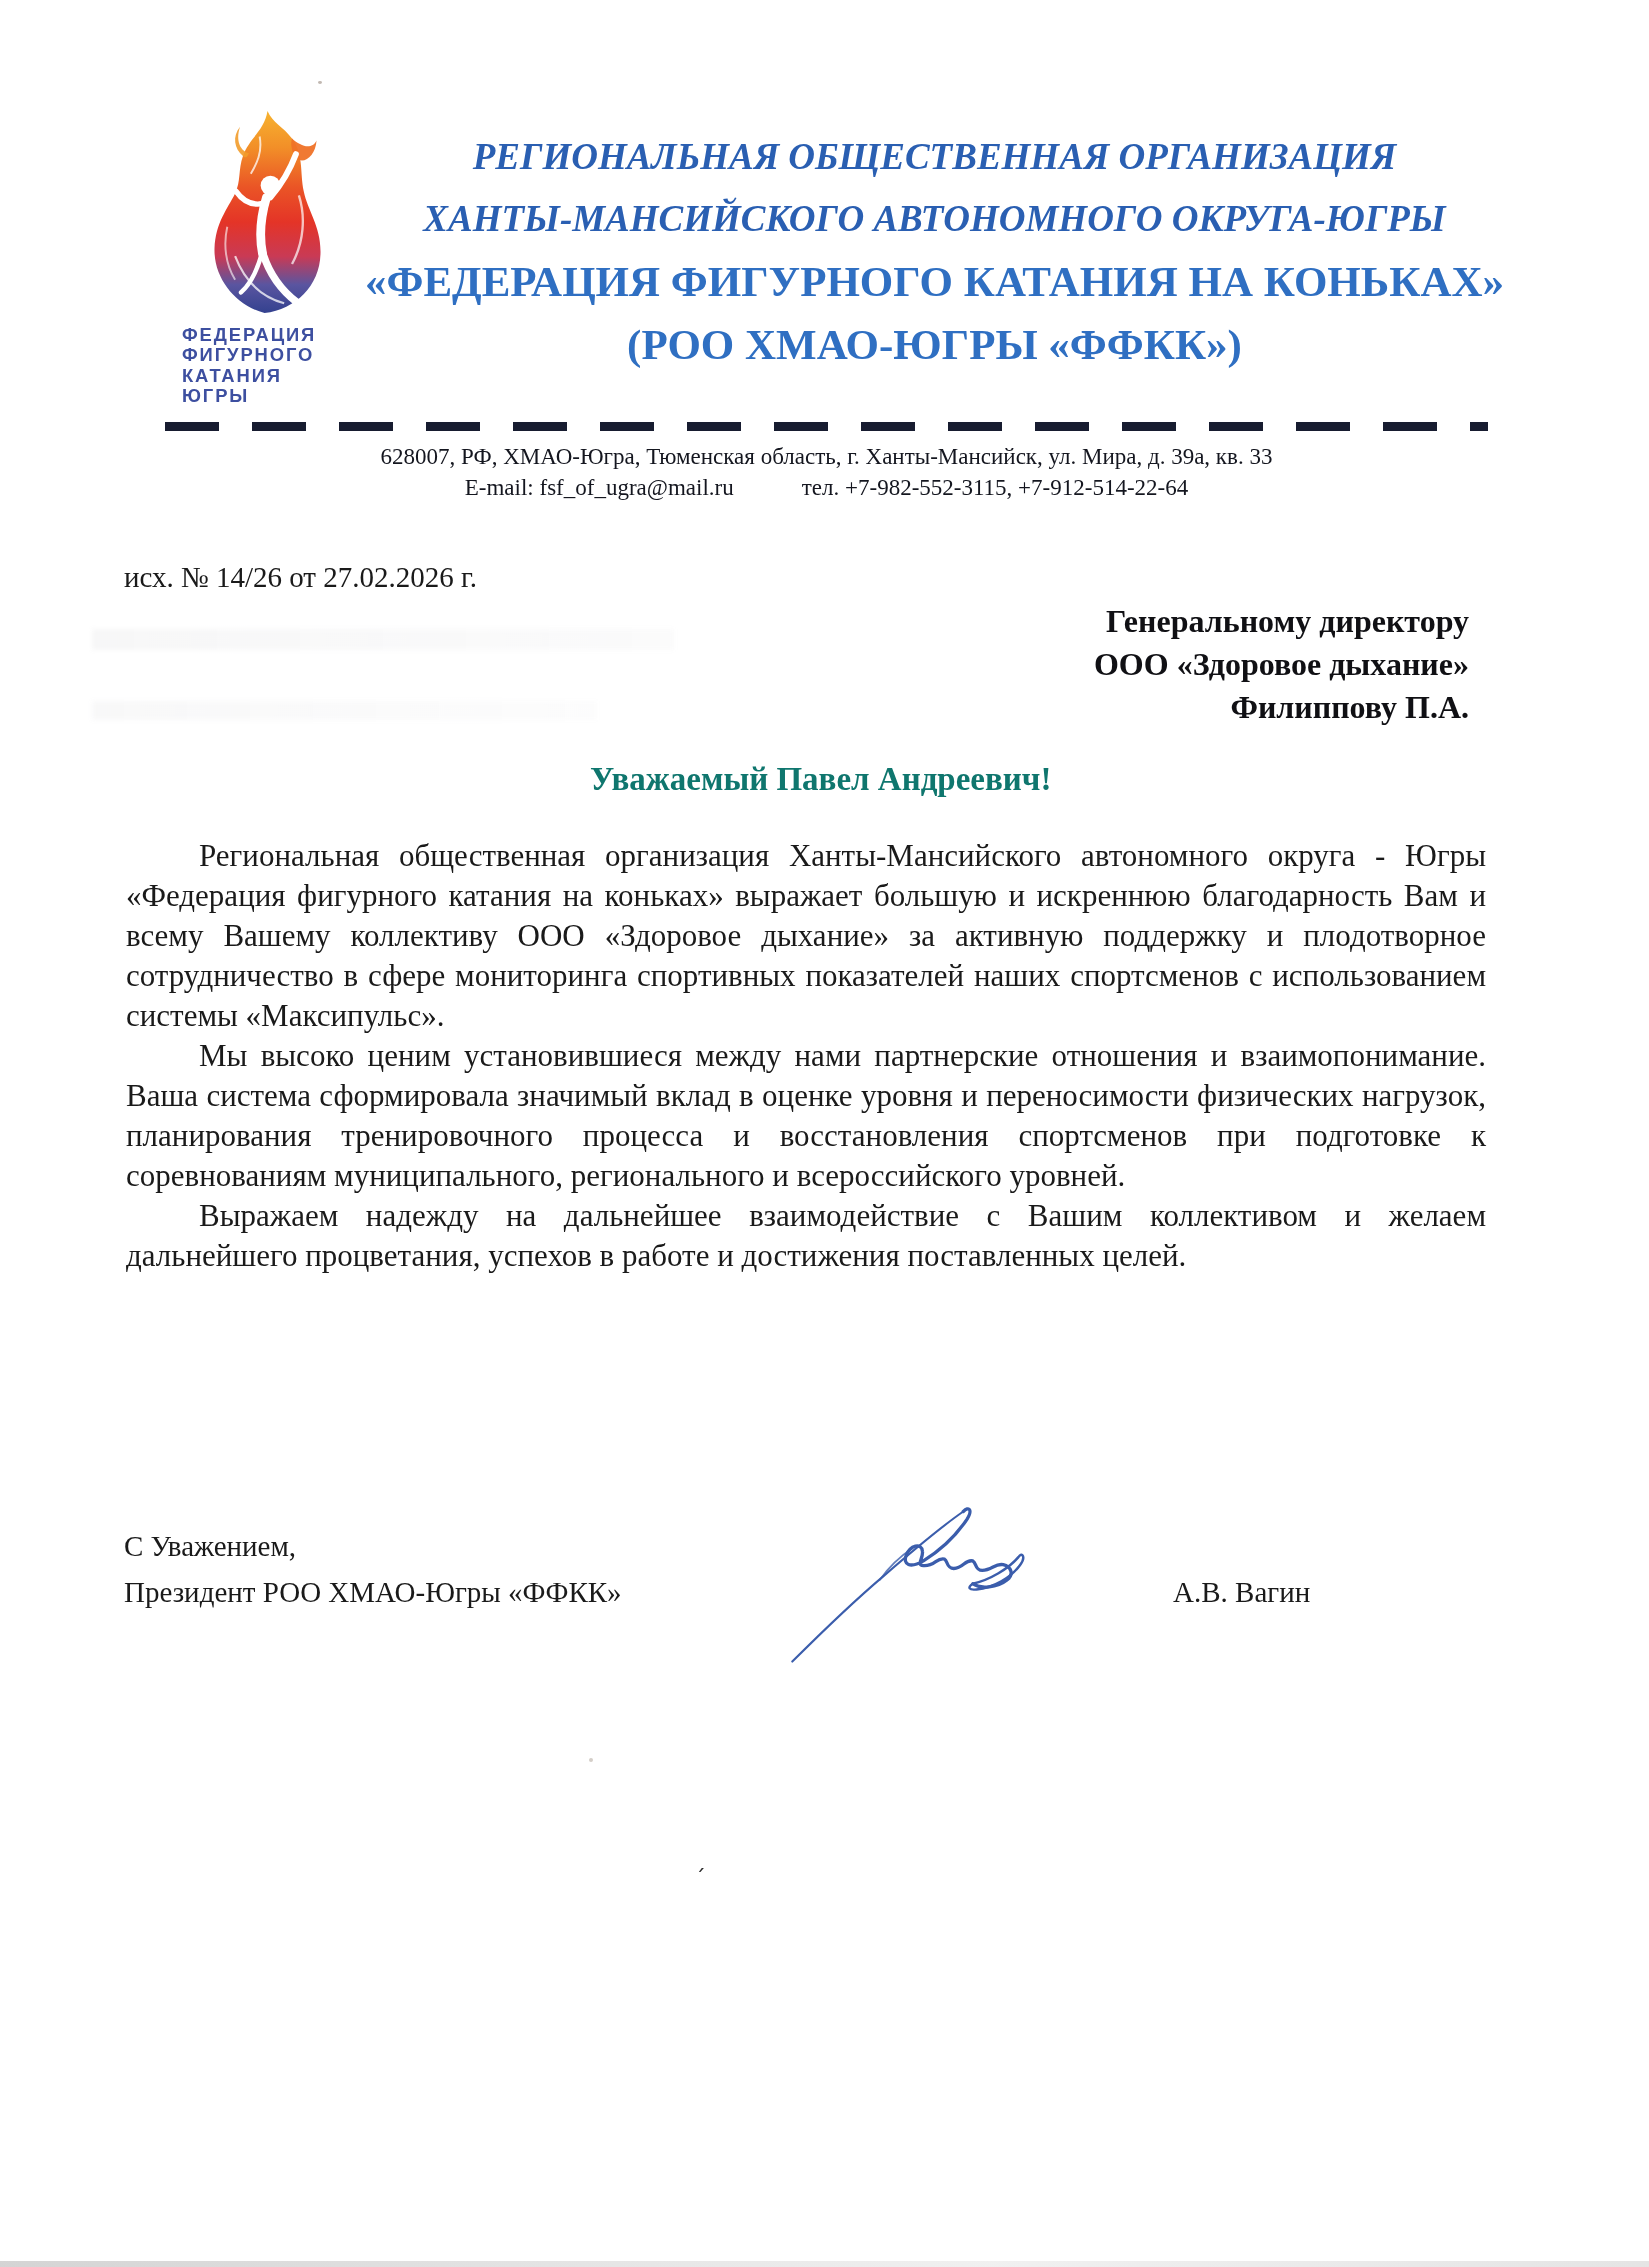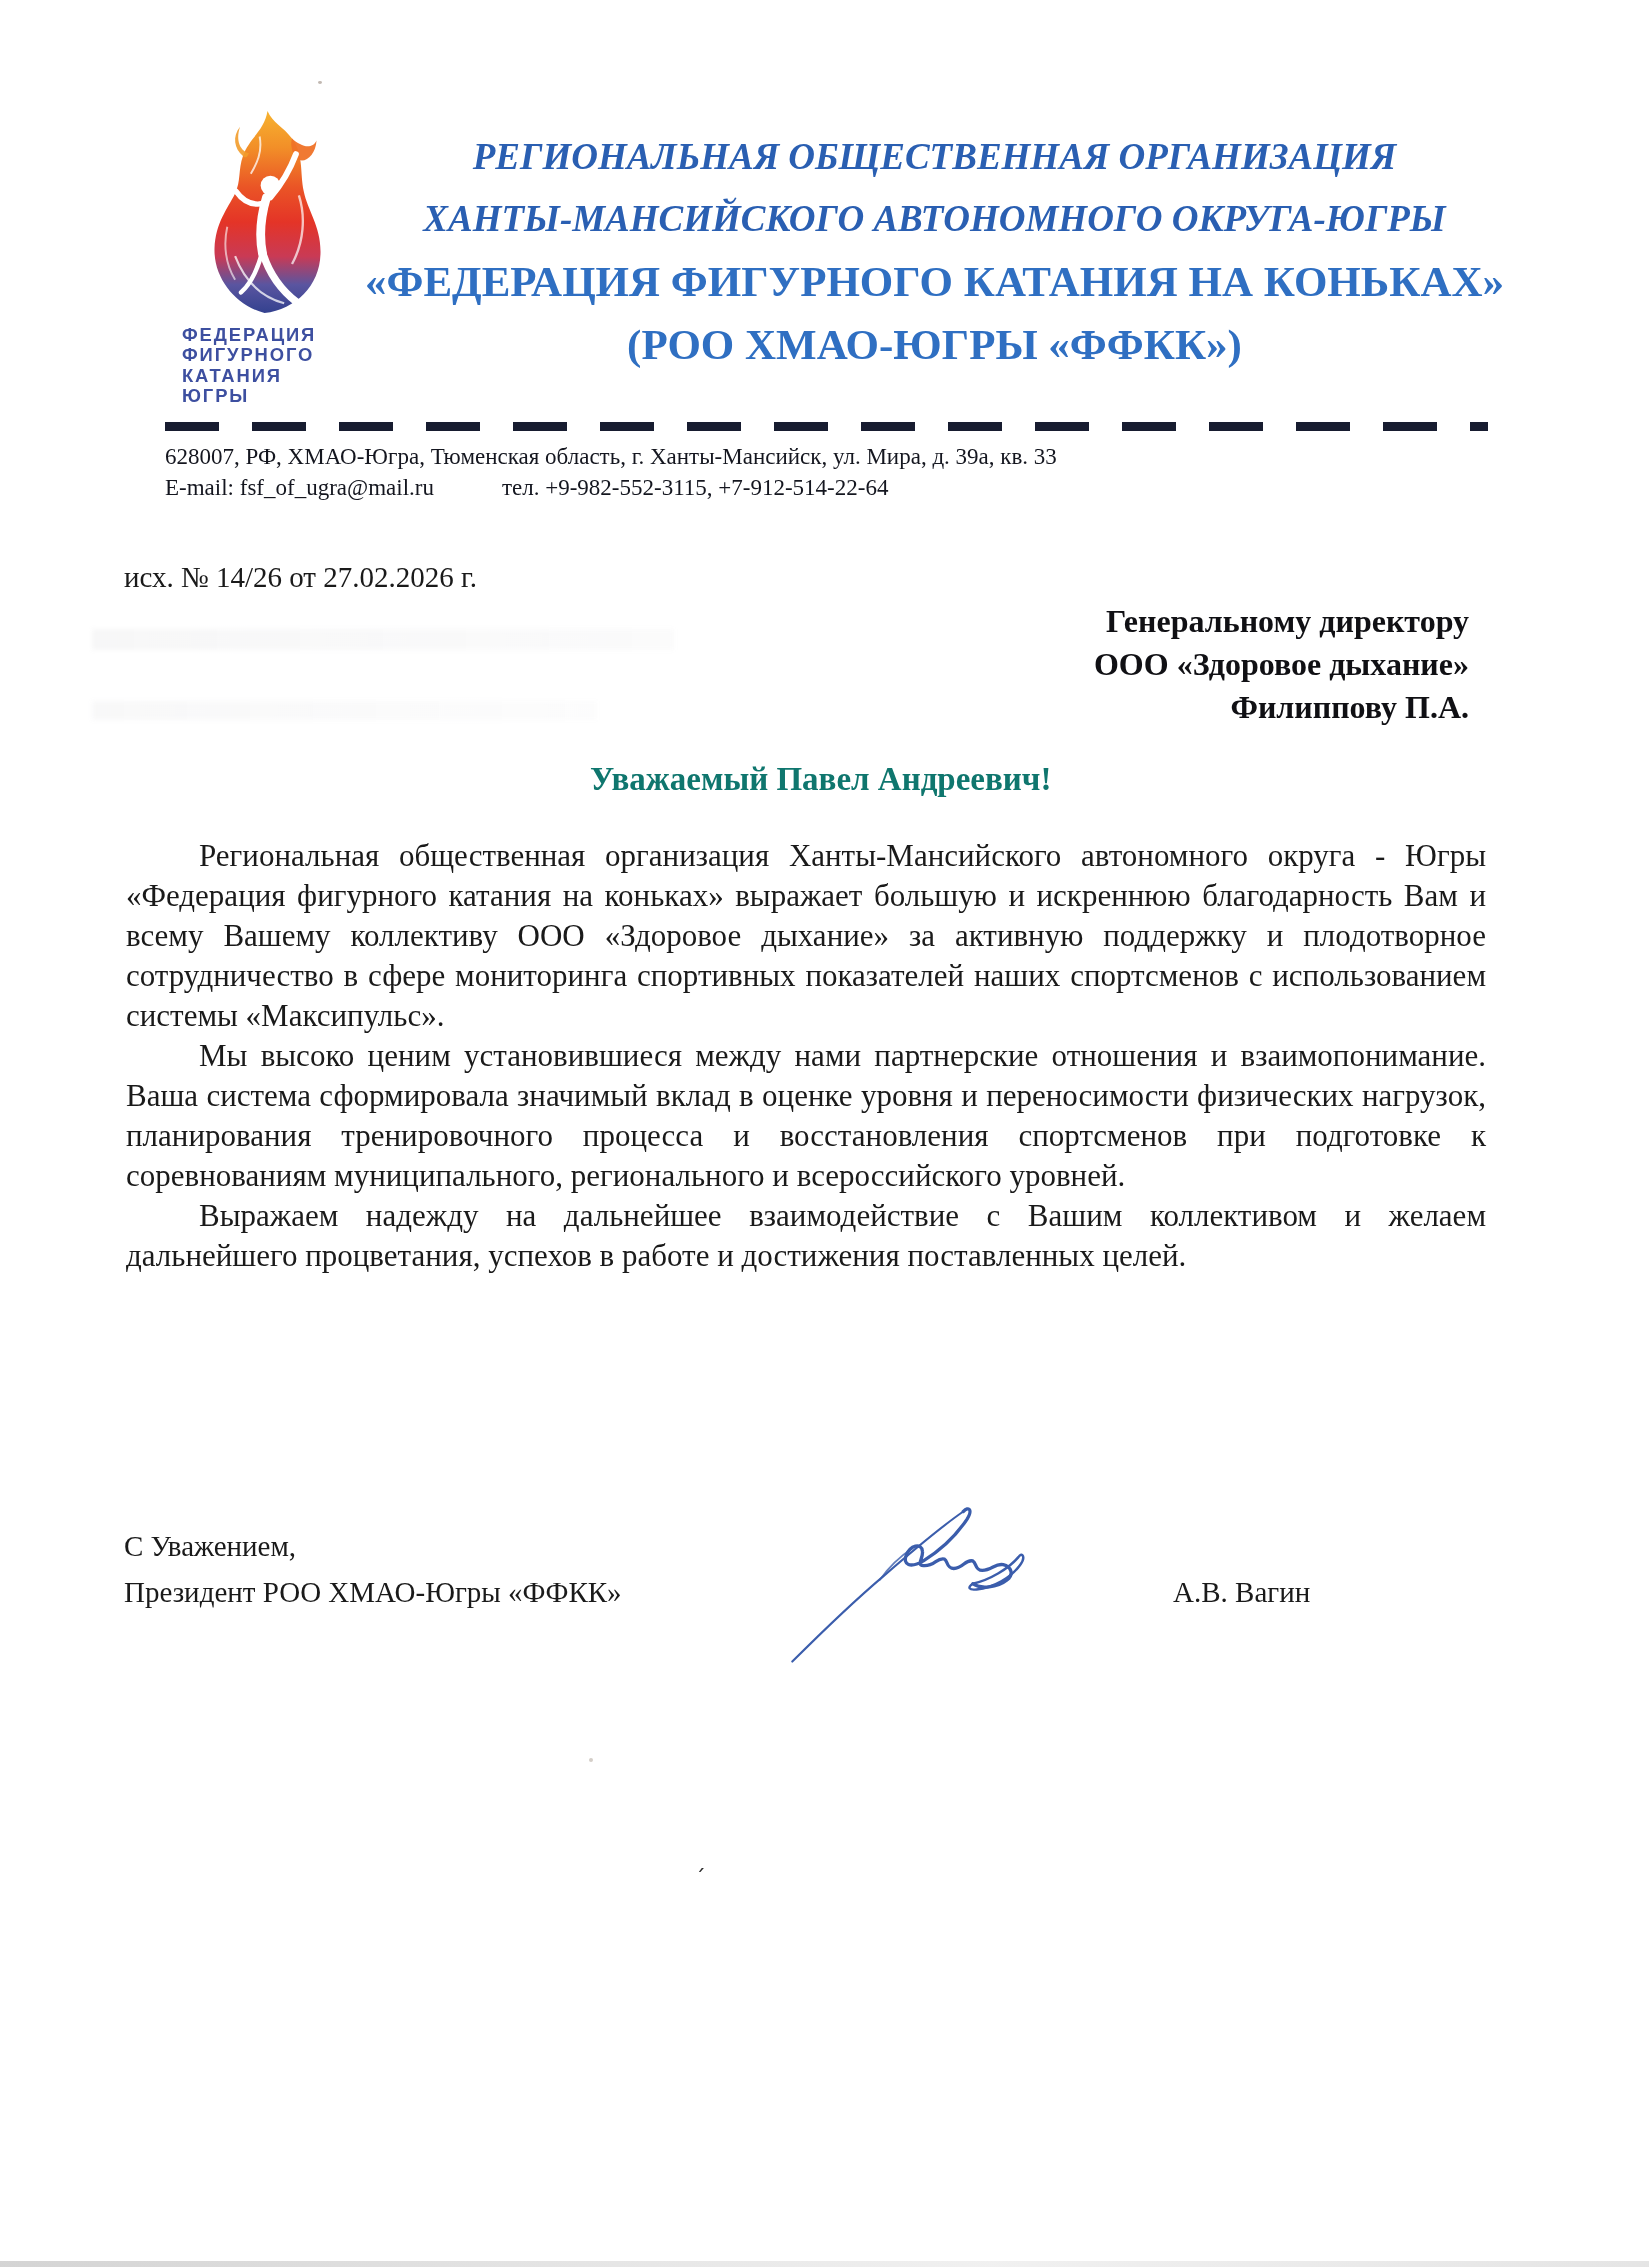--- a/index.html
+++ b/index.html
@@ -28,21 +28,21 @@
   }
   .lh-line-sm{font-size:37px;line-height:45px;margin-bottom:16.5px;color:#2a5fb2;font-style:italic;}
   .lh-line-lg{font-size:43px;line-height:50px;margin-bottom:12.6px;color:#2f6fc2;}
   
   .rule{
     position:absolute;left:165px;top:422px;width:1323px;height:8.7px;
     background:repeating-linear-gradient(to right,#171c30 0 54px,transparent 54px 87px);
   }
   .contact{
     position:absolute;left:165px;top:441px;width:1323px;
-    text-align:left;font-size:23px;line-height:31px;color:#14161f;
+    text-align:center;font-size:23px;line-height:31px;color:#14161f;
   }
   .contact .row2 span{display:inline-block;}
   .contact .gap{width:68px;}
   
   .ref{position:absolute;left:124px;top:561px;font-size:29px;}
   .addressee{
     position:absolute;right:181px;top:600px;
     text-align:right;font-weight:bold;font-size:32px;line-height:43px;color:#101014;
   }
   
@@ -123,21 +123,21 @@
     <div class="lh-line-sm">ХАНТЫ-МАНСИЙСКОГО АВТОНОМНОГО ОКРУГА-ЮГРЫ</div>
     <div class="lh-line-lg">«ФЕДЕРАЦИЯ ФИГУРНОГО КАТАНИЯ НА КОНЬКАХ»</div>
     <div class="lh-line-lg">(РОО ХМАО-ЮГРЫ «ФФКК»)</div>
   </div>
 
   <div class="rule"></div>
 
   <div class="contact">
     <div>628007, РФ, ХМАО-Югра, Тюменская область, г. Ханты-Мансийск, ул. Мира, д. 39а, кв. 33</div>
     <div class="row2">
-      <span>E-mail: fsf_of_ugra@mail.ru</span><span class="gap"></span><span>тел. +9-982-552-3115, +7-912-514-22-64</span>
+      <span>E-mail: fsf_of_ugra@mail.ru</span><span class="gap"></span><span>тел. +7-982-552-3115, +7-912-514-22-64</span>
     </div>
   </div>
 
   <div class="smudge-1"></div>
   <div class="smudge-2"></div>
 
   <div class="ref">исх. № 14/26 от 27.02.2026 г.</div>
 
   <div class="addressee">
     <div>Генеральному директору</div>

